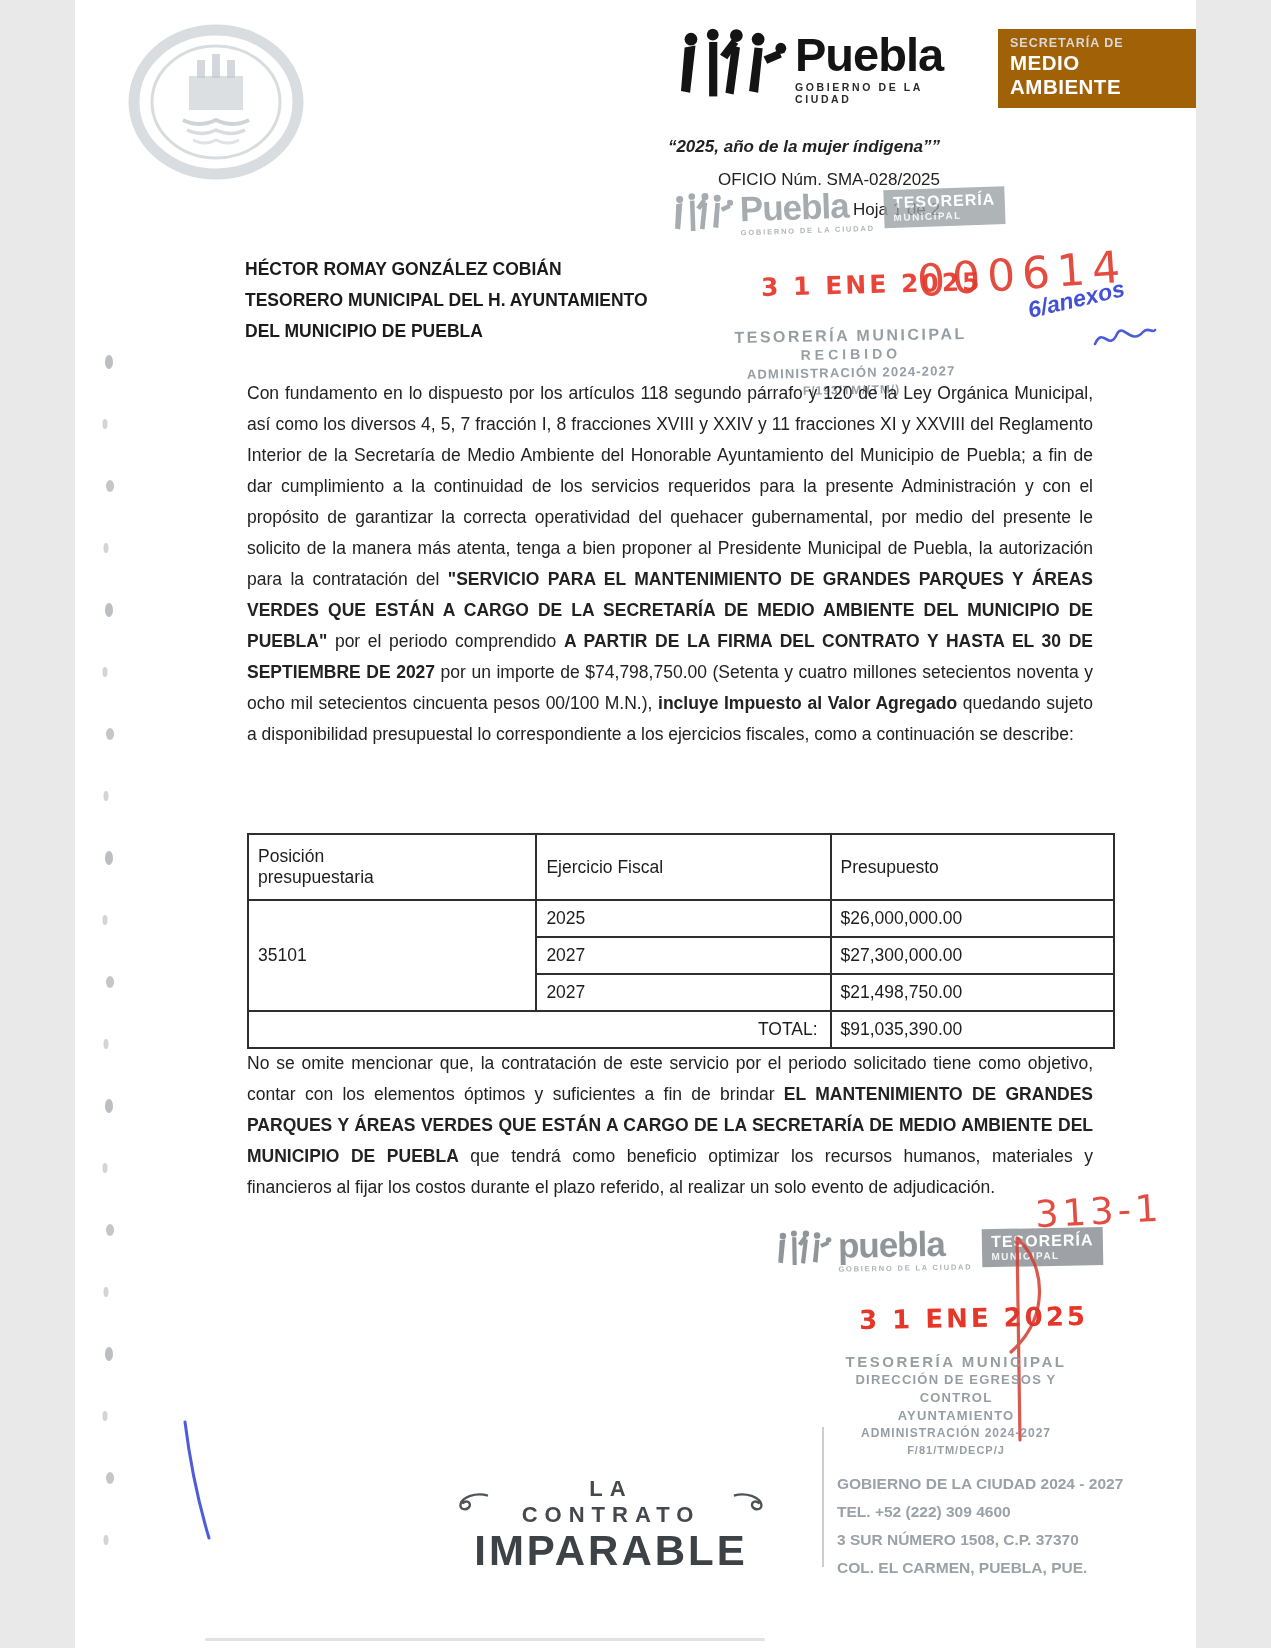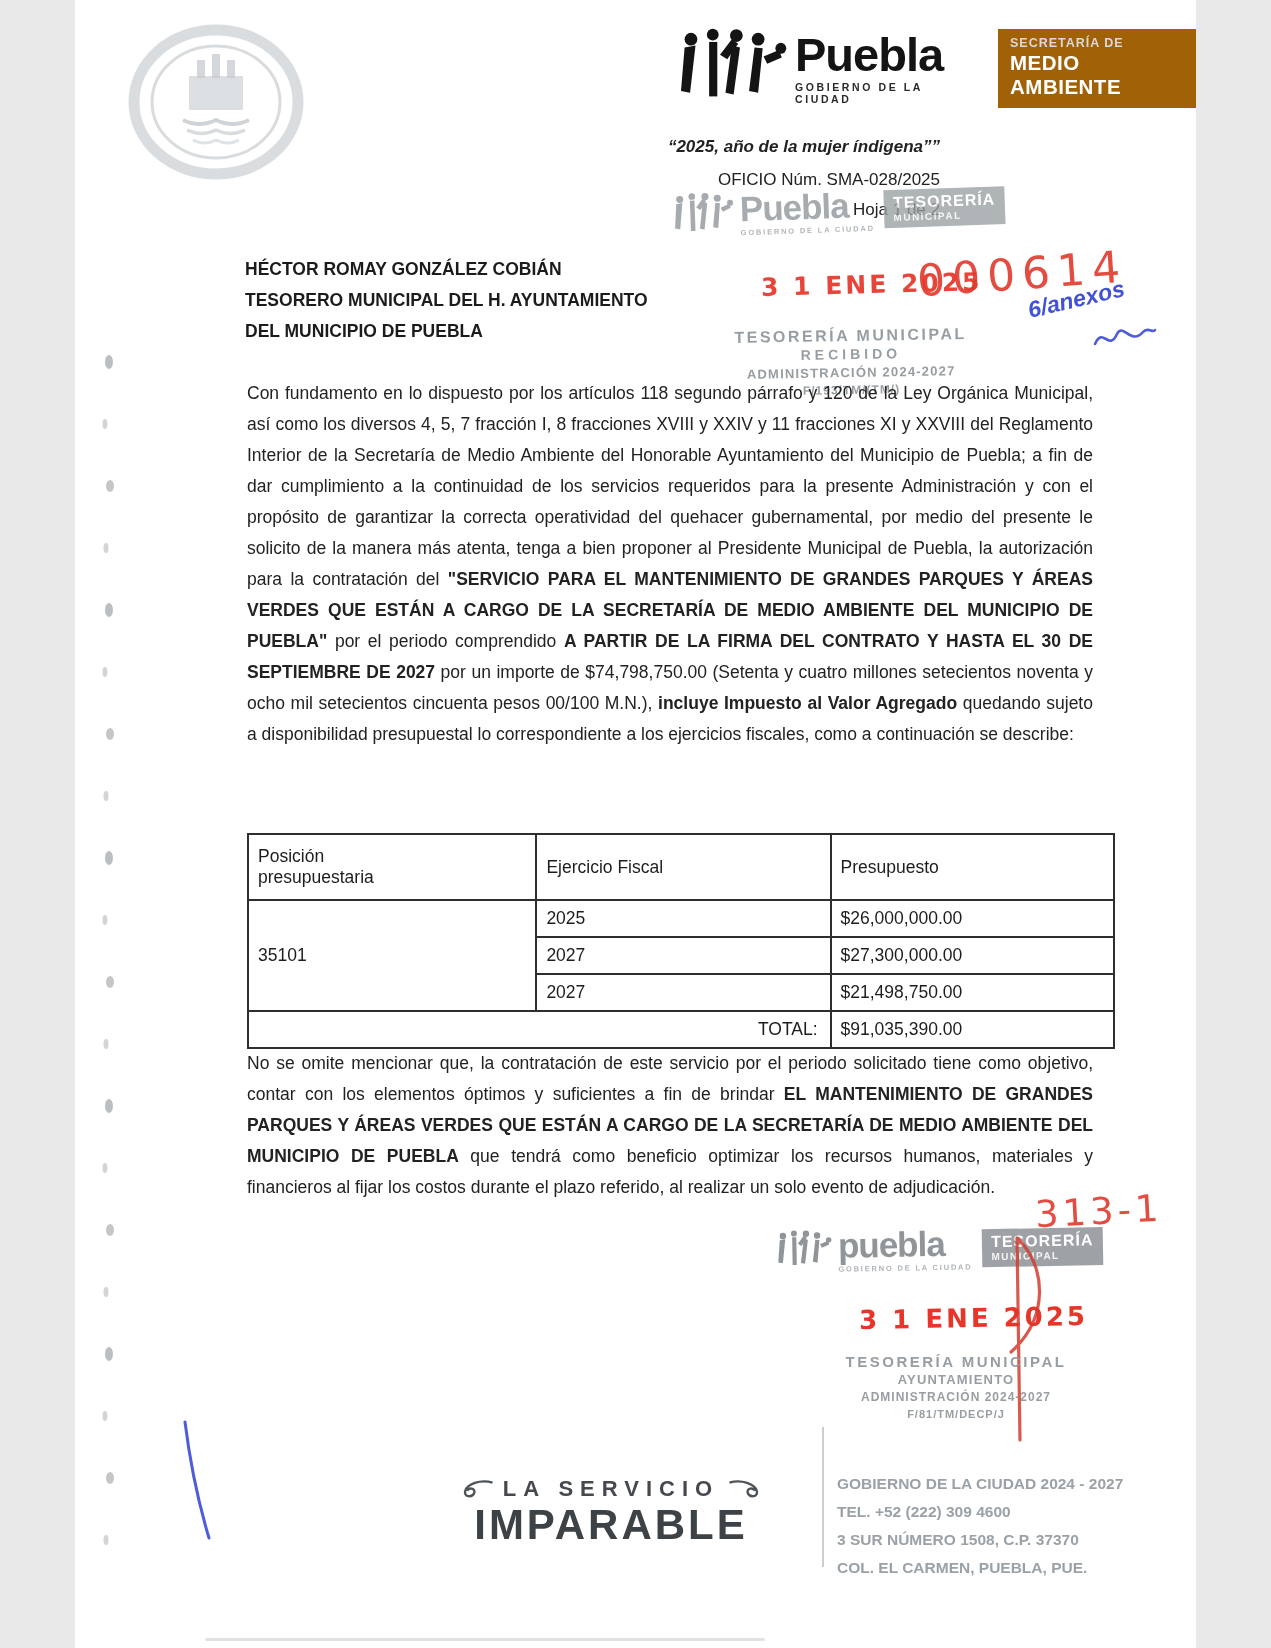--- a/index.html
+++ b/index.html
@@ -265,37 +265,38 @@
   <div class="abs red-date date2">3 1 ENE 2025</div>
 
   <div class="abs redsig">
     <svg width="70" height="220" viewBox="0 0 70 220">
       <path d="M24 8 C54 36 56 88 18 122 M24 8 L27 210" fill="none" stroke="#d23c30" stroke-width="3.2" stroke-linecap="round" opacity=".85"></path>
     </svg>
   </div>
 
   <div class="abs office office2">
     <div class="l1" style="font-size:15px">TESORERÍA MUNICIPAL</div>
+    <div class="l3">DIRECCIÓN DE EGRESOS Y CONTROL</div>
     <div class="l3">AYUNTAMIENTO</div>
     <div class="l4">ADMINISTRACIÓN 2024-2027</div>
     <div class="l5">F/81/TM/DECP/J</div>
   </div>
 
   <div class="abs bluepen">
     <svg width="50" height="125" viewBox="0 0 50 125">
       <path d="M10 4 C14 36 22 80 34 120" fill="none" stroke="#2f3fd3" stroke-width="3" stroke-linecap="round" opacity=".85"></path>
     </svg>
   </div>
 
   <div class="abs cap-logo">
     <div class="cap-top">
       <svg class="curl" viewBox="0 0 36 22">
         <path d="M34 4 C20 0 6 6 4 13 c-2 7 8 8 10 2 1-5 -6 -6 -8 -2" fill="none" stroke="#4e5357" stroke-width="2.6"></path>
       </svg>
-      <span>LA SERVICIO</span>
+      <span>LA CONTRATO</span>
       <svg class="curl flip" viewBox="0 0 36 22">
         <path d="M34 4 C20 0 6 6 4 13 c-2 7 8 8 10 2 1-5 -6 -6 -8 -2" fill="none" stroke="#4e5357" stroke-width="2.6"></path>
       </svg>
     </div>
     <div class="cap-bottom">IMPARABLE</div>
   </div>
 
   <div class="abs fdivider"></div>
   <div class="abs contact">
     <div>GOBIERNO DE LA CIUDAD 2024 - 2027</div>

